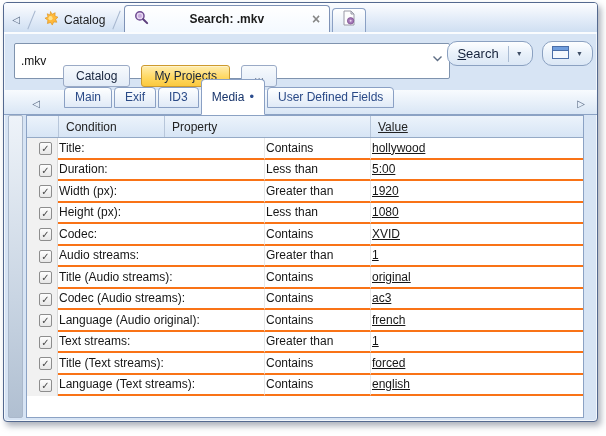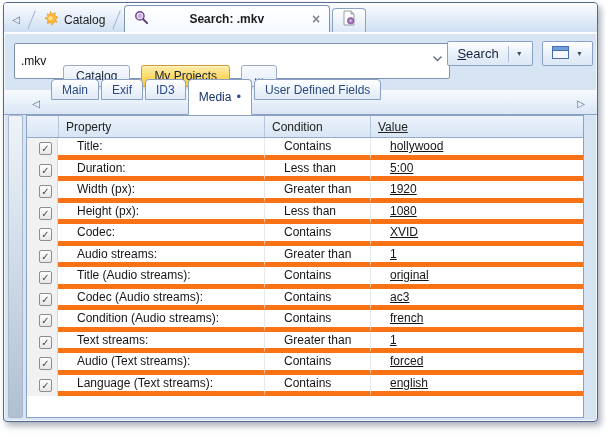--- a/index.html
+++ b/index.html
@@ -33,21 +33,21 @@
   .close-x { color:#878787; font-size:14px; line-height:12px; margin-left:8px; cursor:default; }
 
   
   .combo { position:absolute; left:10px; top:40px; width:436px; height:36px;
            background:#fff; border:1px solid #7f93ae; border-radius:2px;
            font-size:12px; font-family:"Liberation Sans",sans-serif;
            padding:0 22px 0 6px; color:#111; }
   .combo-arrow { position:absolute; left:428px; top:46px; width:12px; height:10px; }
   .btn { position:absolute; display:flex; align-items:center; justify-content:center;
          background:linear-gradient(#fdfeff,#e9f1fa 50%,#dbe7f5);
-         border:1px solid #8ba1c1; border-radius:2px; color:#14213a; cursor:default; }
+         border:1px solid #8ba1c1; border-radius:10px; color:#14213a; cursor:default; }
   .search-btn { left:443px; top:38px; width:86px; height:25px; font-size:13px; }
   .accel { text-decoration:underline; }
   .btn-sep { width:1px; height:16px; background:#aabcd3; margin:0 7px 0 9px; }
   .dd-arrow { font-size:7px; color:#3f4e66; }
   .view-btn { left:538px; top:38px; width:51px; height:25px; gap:7px; }
 
   
   .lookin-label { position:absolute; left:7px; top:85px; font-size:12px; color:#2b2b2b; }
   .lookin-group { position:absolute; left:59px; top:62px; height:22px; display:flex; gap:11px; }
   .scope-btn { height:22px; padding:0 12px; display:flex; align-items:center;
@@ -58,21 +58,21 @@
                         border:1px solid #cd9a2e;
                         box-shadow: inset 0 1px 0 #fff3c9; }
 
   
   .tabstrip-2 { position:absolute; left:0; top:87px; right:0; height:25px;
                 background:linear-gradient(#f8fbfe,#d9e6f5);
                 border-bottom:1px solid #8ba2c4;
                 display:flex; align-items:flex-end; padding:0 20px 0 24px; }
   .tabstrip-2 .nav-arrow { padding-bottom:5px; }
   .nav-arrow.fwd { position:absolute; right:8px; bottom:0; }
-  .ftab-list { display:flex; align-items:flex-start; margin-left:7px; }
+  .ftab-list { display:flex; align-items:center; margin-left:20px; }
   .ftab { height:21px; margin:0 2px -1px 0; border:1px solid #8aa0c4;
           border-radius:4px 4px 0 0;
           background:linear-gradient(#feffff,#e0eaf7);
           color:#2a4a87; font-size:12px; padding:0 10px;
           display:flex; align-items:center; gap:5px; cursor:default; }
   .ftab.active { background:#ffffff; height:36px; border-bottom:1px solid #ffffff;
                  color:#17346b; }
   .ftab .marker { color:#2c4d8e; font-size:13px; line-height:10px; }
 
   
@@ -95,22 +95,22 @@
 
   .row { display:flex; height:21.5px; font-size:12px; color:#161616; }
   .cb-cell { width:31px; flex:none; background:#f1f1f1;
              border-right:1px solid #d9d9d9;
              display:flex; align-items:center; justify-content:flex-end;
              padding-right:5px; }
   .checkbox { width:13px; height:13px; border:1px solid #8d8d8d; border-radius:2px;
               background:linear-gradient(#fdfdfd,#e7e7e7);
               color:#4a4a4a; font-size:10px; line-height:11px; text-align:center;
               cursor:default; }
-  .cell { display:flex; align-items:center; padding-left:19px;
-          border-bottom:5px solid #f97316; }
+  .cell { display:flex; align-items:center; padding-left:1px;
+          border-bottom:2px solid #f97316; }
   .cell.c2, .cell.c3 { border-left:1px solid #e9e9e9; }
 </style>
 </head>
 <body>
 
 <div class="window">
 
   <div class="tabstrip-top">
     <div class="nav-arrow">◁</div>
     <div class="slant"></div>
@@ -206,22 +206,22 @@
   </div>
       </div>
     <div class="nav-arrow fwd">▷</div>
   </div>
 
   <div class="left-strip"></div>
 
   <div class="panel">
     <div class="thead">
       <div class="hcell col-cb"></div>
+      <div class="hcell col-cond">Condition</div>
       <div class="hcell col-prop">Property</div>
-      <div class="hcell col-cond">Condition</div>
       <div class="hcell col-val">Value</div>
     </div>
     <div id="rows-host">
         <div class="row">
     <div class="cb-cell">
       <span class="checkbox">✓</span>
     </div>
     <div class="cell col-prop">Title:</div>
     <div class="cell col-cond c2">Contains</div>
     <div class="cell col-val c3">hollywood</div>
@@ -279,37 +279,37 @@
       <span class="checkbox">✓</span>
     </div>
     <div class="cell col-prop">Codec (Audio streams):</div>
     <div class="cell col-cond c2">Contains</div>
     <div class="cell col-val c3">ac3</div>
   </div>
         <div class="row">
     <div class="cb-cell">
       <span class="checkbox">✓</span>
     </div>
-    <div class="cell col-prop">Condition (Audio streams):</div>
+    <div class="cell col-prop">Language (Audio original):</div>
     <div class="cell col-cond c2">Contains</div>
     <div class="cell col-val c3">french</div>
   </div>
         <div class="row">
     <div class="cb-cell">
       <span class="checkbox">✓</span>
     </div>
     <div class="cell col-prop">Text streams:</div>
     <div class="cell col-cond c2">Greater than</div>
     <div class="cell col-val c3">1</div>
   </div>
         <div class="row">
     <div class="cb-cell">
       <span class="checkbox">✓</span>
     </div>
-    <div class="cell col-prop">Audio (Text streams):</div>
+    <div class="cell col-prop">Title (Text streams):</div>
     <div class="cell col-cond c2">Contains</div>
     <div class="cell col-val c3">forced</div>
   </div>
         <div class="row">
     <div class="cb-cell">
       <span class="checkbox">✓</span>
     </div>
     <div class="cell col-prop">Language (Text streams):</div>
     <div class="cell col-cond c2">Contains</div>
     <div class="cell col-val c3">english</div>

